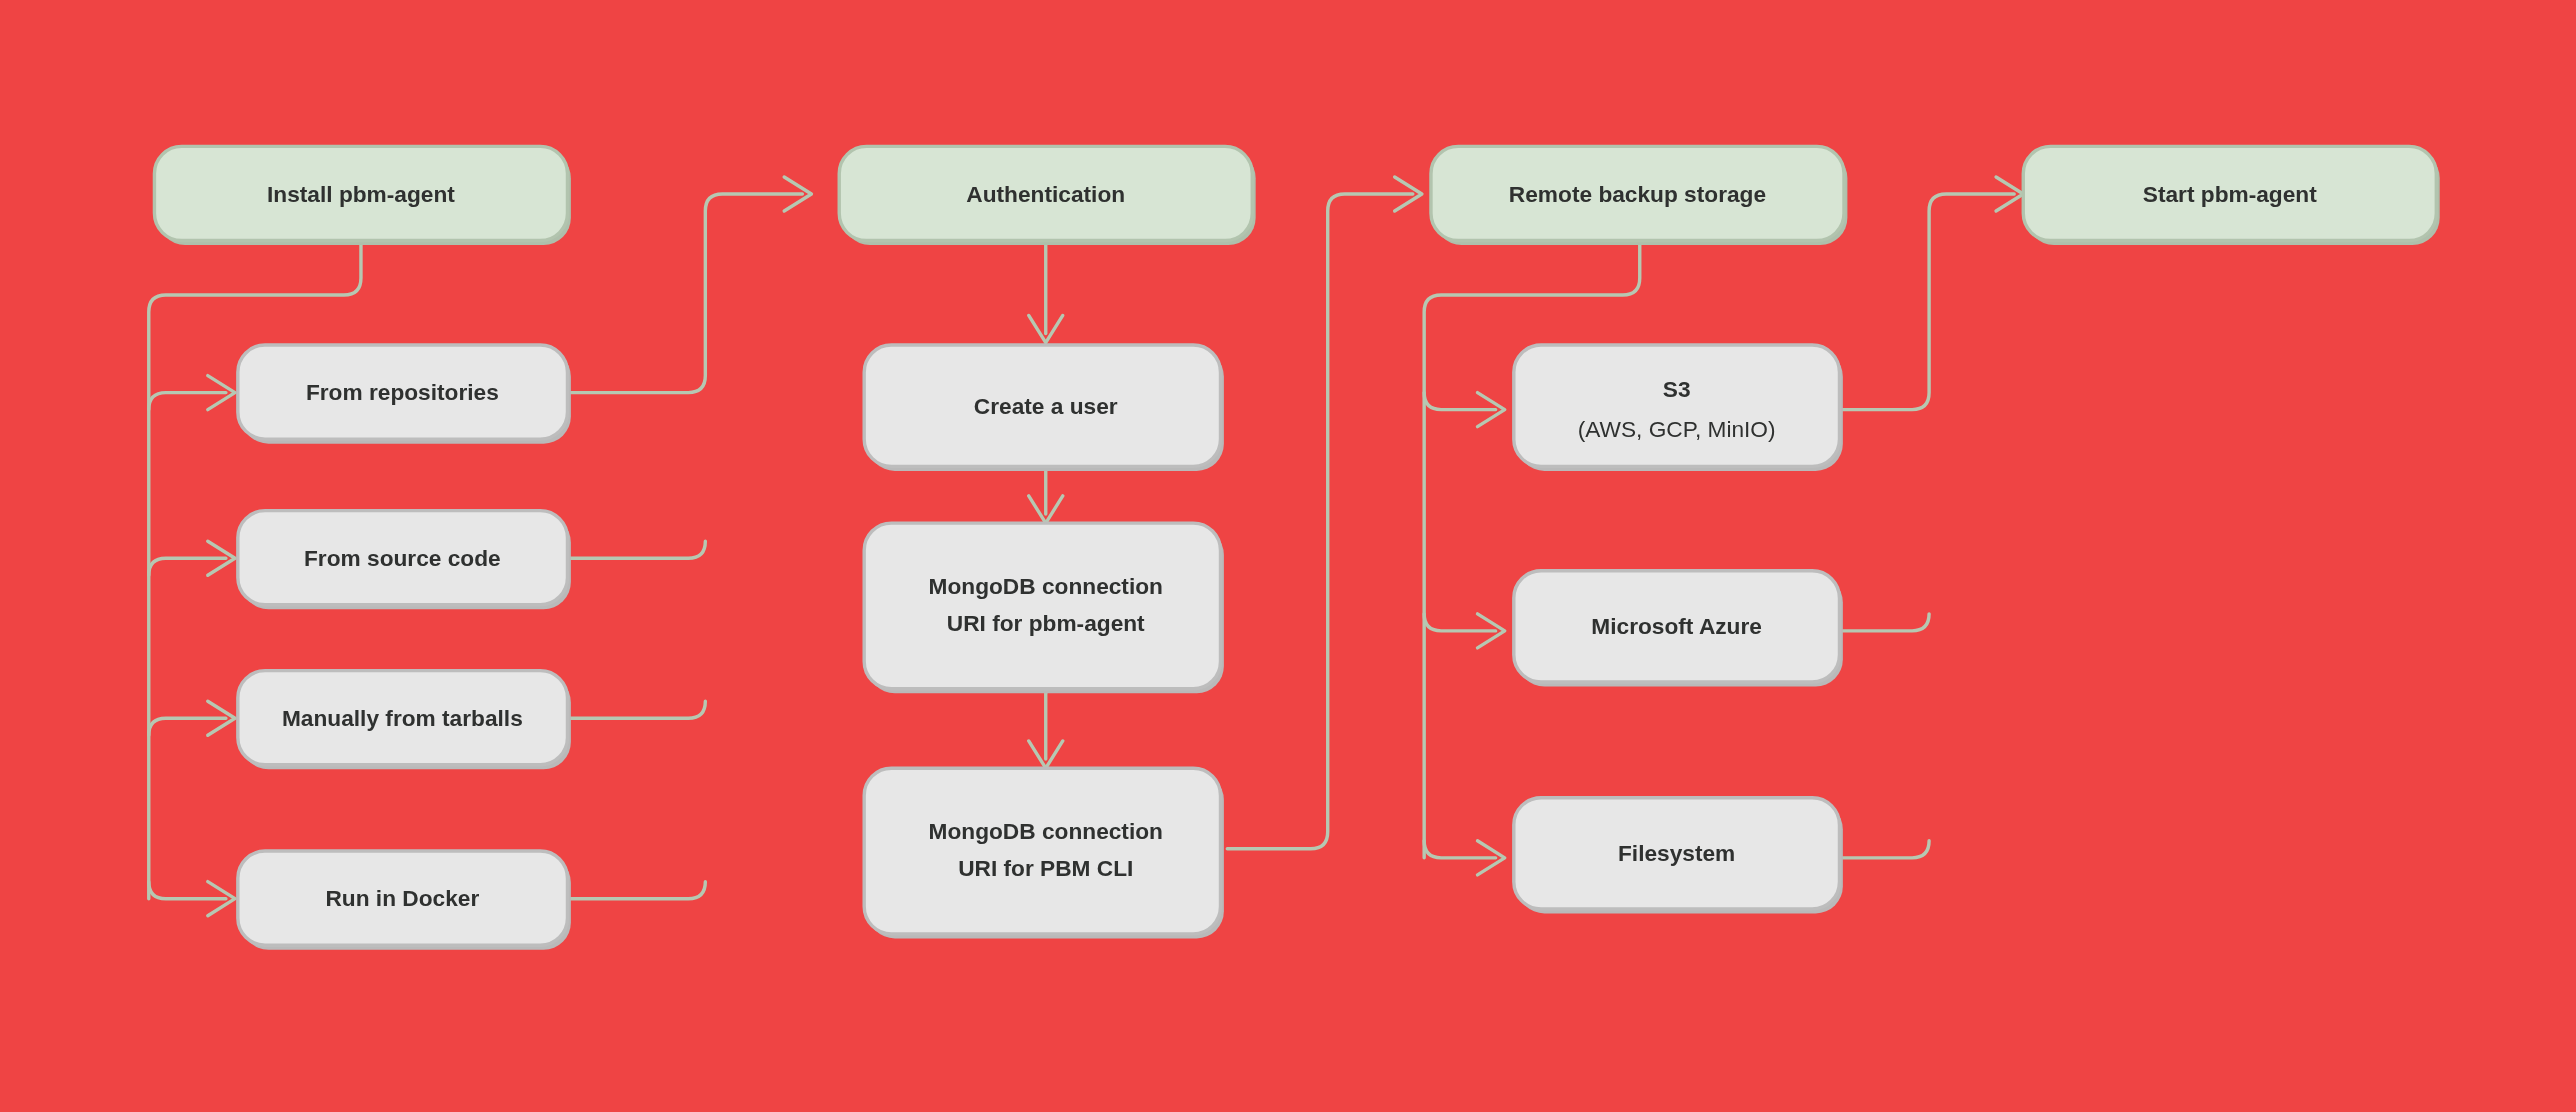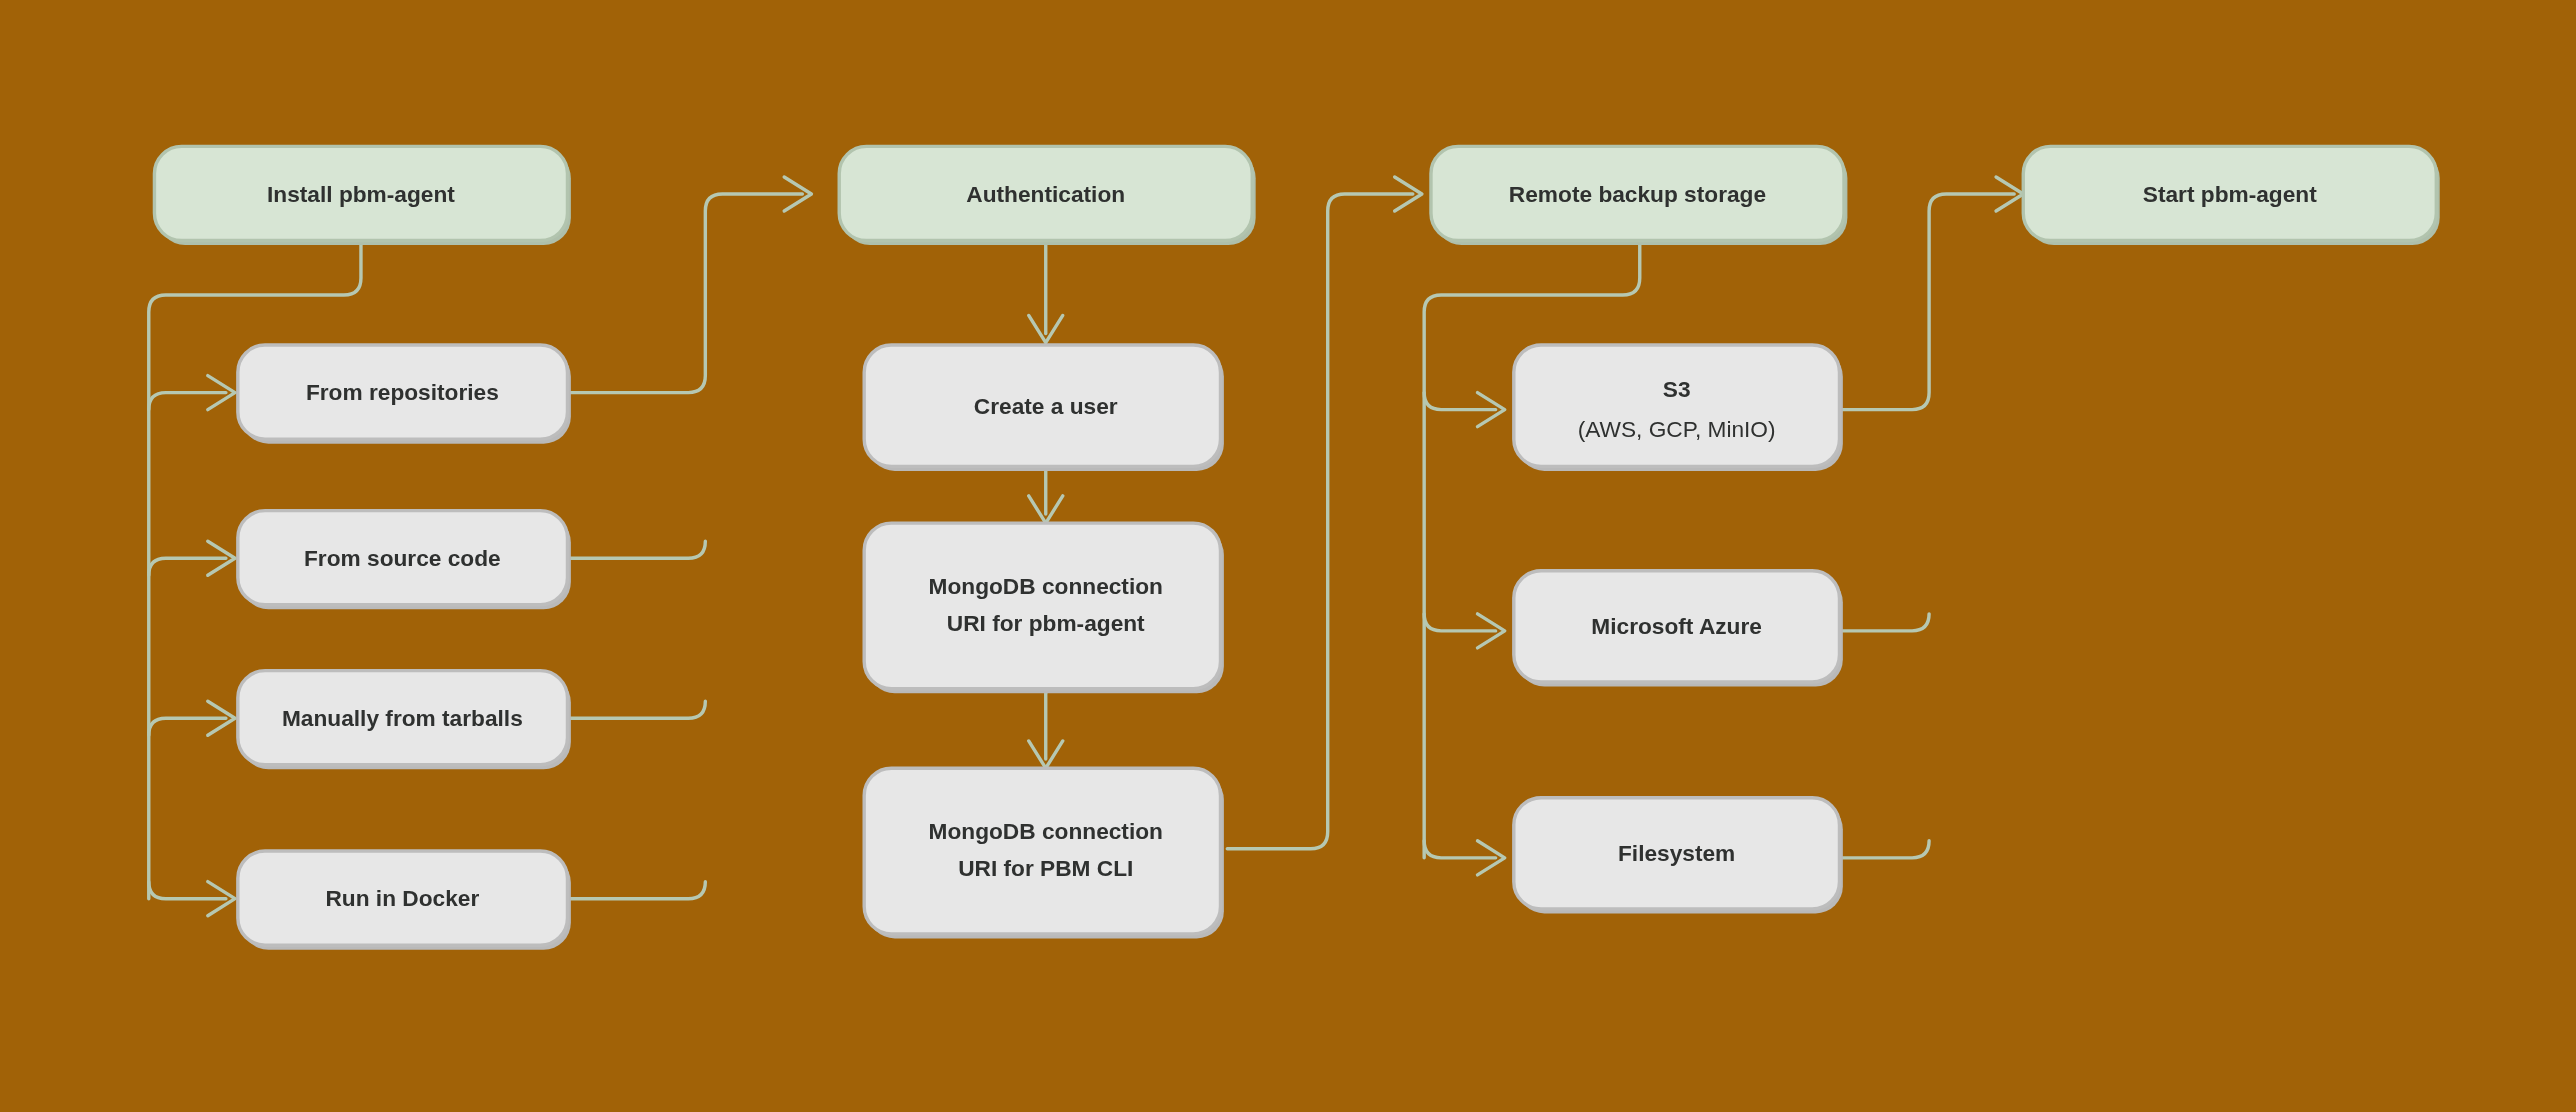--- a/index.html
+++ b/index.html
@@ -11,21 +11,21 @@
   body {
     width: 2576px;
     height: 1112px;
     overflow: hidden;
     font-family: "Liberation Sans", sans-serif;
   }
   #flow-root {
     position: relative;
     width: 2576px;
     height: 1112px;
-    background: #a16207;
+    background: #ef4444;
   }
   svg.flow-canvas {
     position: absolute;
     inset: 0;
     width: 2576px;
     height: 1112px;
     display: block;
   }
   .edge-path {
     fill: none;

